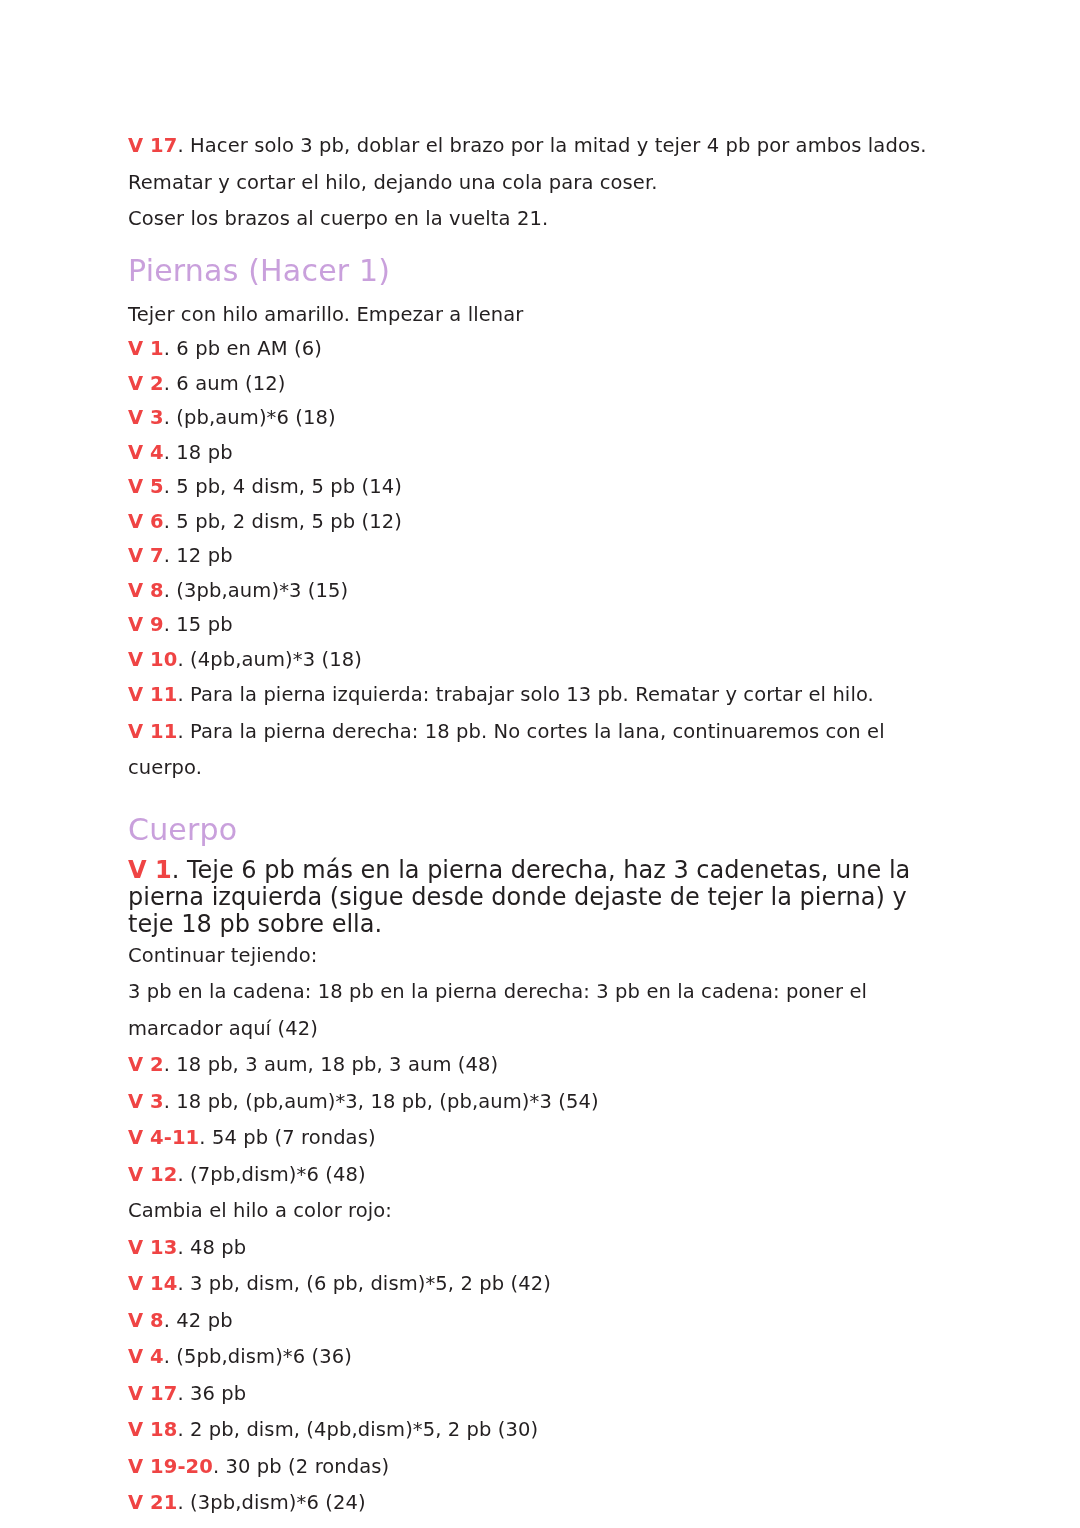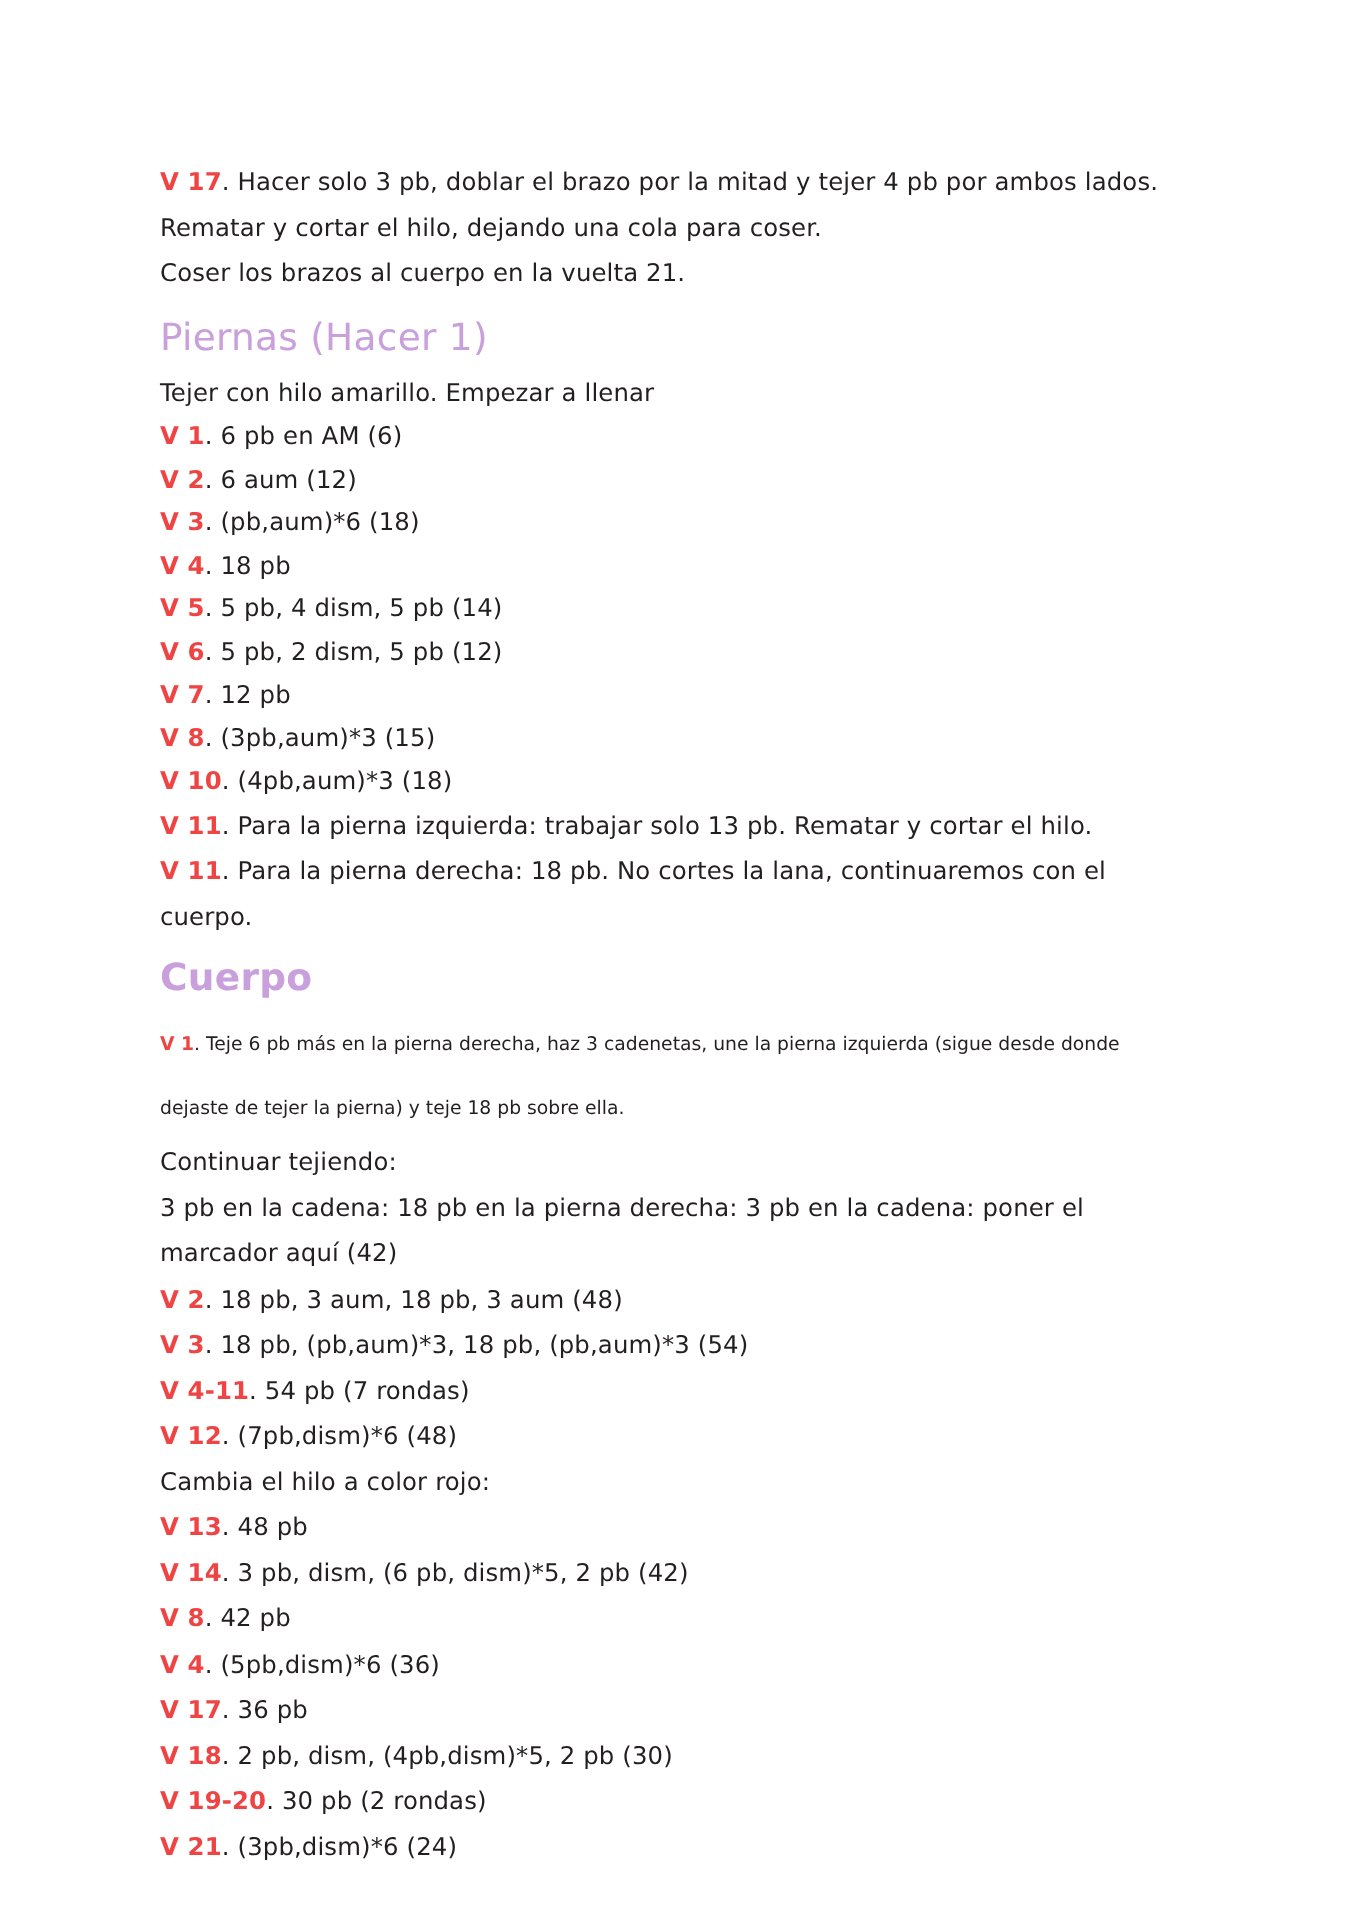--- a/index.html
+++ b/index.html
@@ -37,26 +37,25 @@
   }
   h2.section {
     font-size: 30px;
     line-height: 46px;
     font-weight: normal;
     color: #c9a0dc;
     margin: 10px 0 4px 0;
     letter-spacing: 0.2px;
   }
   h2.section.tight {
-    margin-top: 8px;
-    font-weight: bold;
+    margin-top: 20px;
   }
   .para {
-    font-size: 15px;
-    line-height: 51px;
+    font-size: 24px;
+    line-height: 27px;
     color: #231f20;
     max-width: 810px;
     white-space: normal;
   }
 </style>
 </head>
 <body>
 
 <div class="page">
 
@@ -68,20 +67,21 @@
   <div class="line">Tejer con hilo amarillo. Empezar a llenar</div>
 
   <div class="line"><span class="vnum">V 1</span><span>. 6 pb en AM (6)</span></div>
   <div class="line"><span class="vnum">V 2</span><span>. 6 aum (12)</span></div>
   <div class="line"><span class="vnum">V 3</span><span>. (pb,aum)*6 (18)</span></div>
   <div class="line"><span class="vnum">V 4</span><span>. 18 pb</span></div>
   <div class="line"><span class="vnum">V 5</span><span>. 5 pb, 4 dism, 5 pb (14)</span></div>
   <div class="line"><span class="vnum">V 6</span><span>. 5 pb, 2 dism, 5 pb (12)</span></div>
   <div class="line"><span class="vnum">V 7</span><span>. 12 pb</span></div>
   <div class="line"><span class="vnum">V 8</span><span>. (3pb,aum)*3 (15)</span></div>
+  <div class="line"><span class="vnum">V 9</span><span>. 15 pb</span></div>
   <div class="line"><span class="vnum">V 10</span><span>. (4pb,aum)*3 (18)</span></div>
   <div class="line tall"><span class="vnum">V 11</span><span>. Para la pierna izquierda: trabajar solo 13 pb. Rematar y cortar el hilo.</span></div>
   <div class="line tall"><span class="vnum">V 11</span><span>. Para la pierna derecha: 18 pb. No cortes la lana, continuaremos con el cuerpo.</span></div>
 
   <h2 class="section tight">Cuerpo</h2>
 
   <div class="para"><span class="vnum">V 1</span><span>. Teje 6 pb más en la pierna derecha, haz 3 cadenetas, une la pierna izquierda (sigue desde donde dejaste de tejer la pierna) y teje 18 pb sobre ella.</span></div>
 
   <div class="line tall">Continuar tejiendo:</div>
   <div class="line tall">3 pb en la cadena: 18 pb en la pierna derecha: 3 pb en la cadena: poner el marcador aquí (42)</div>

